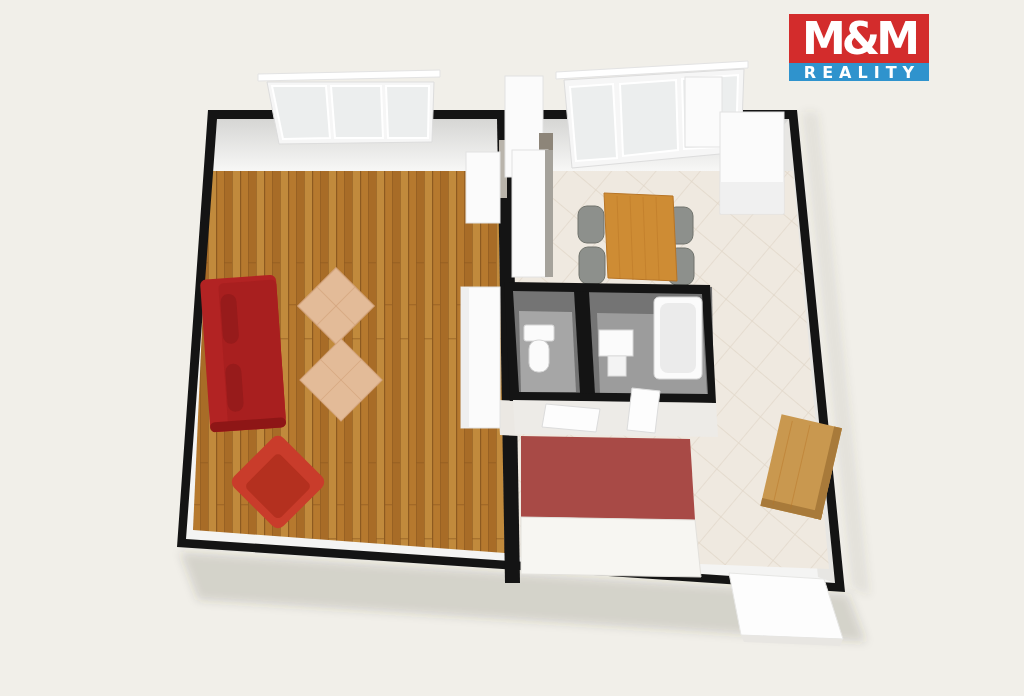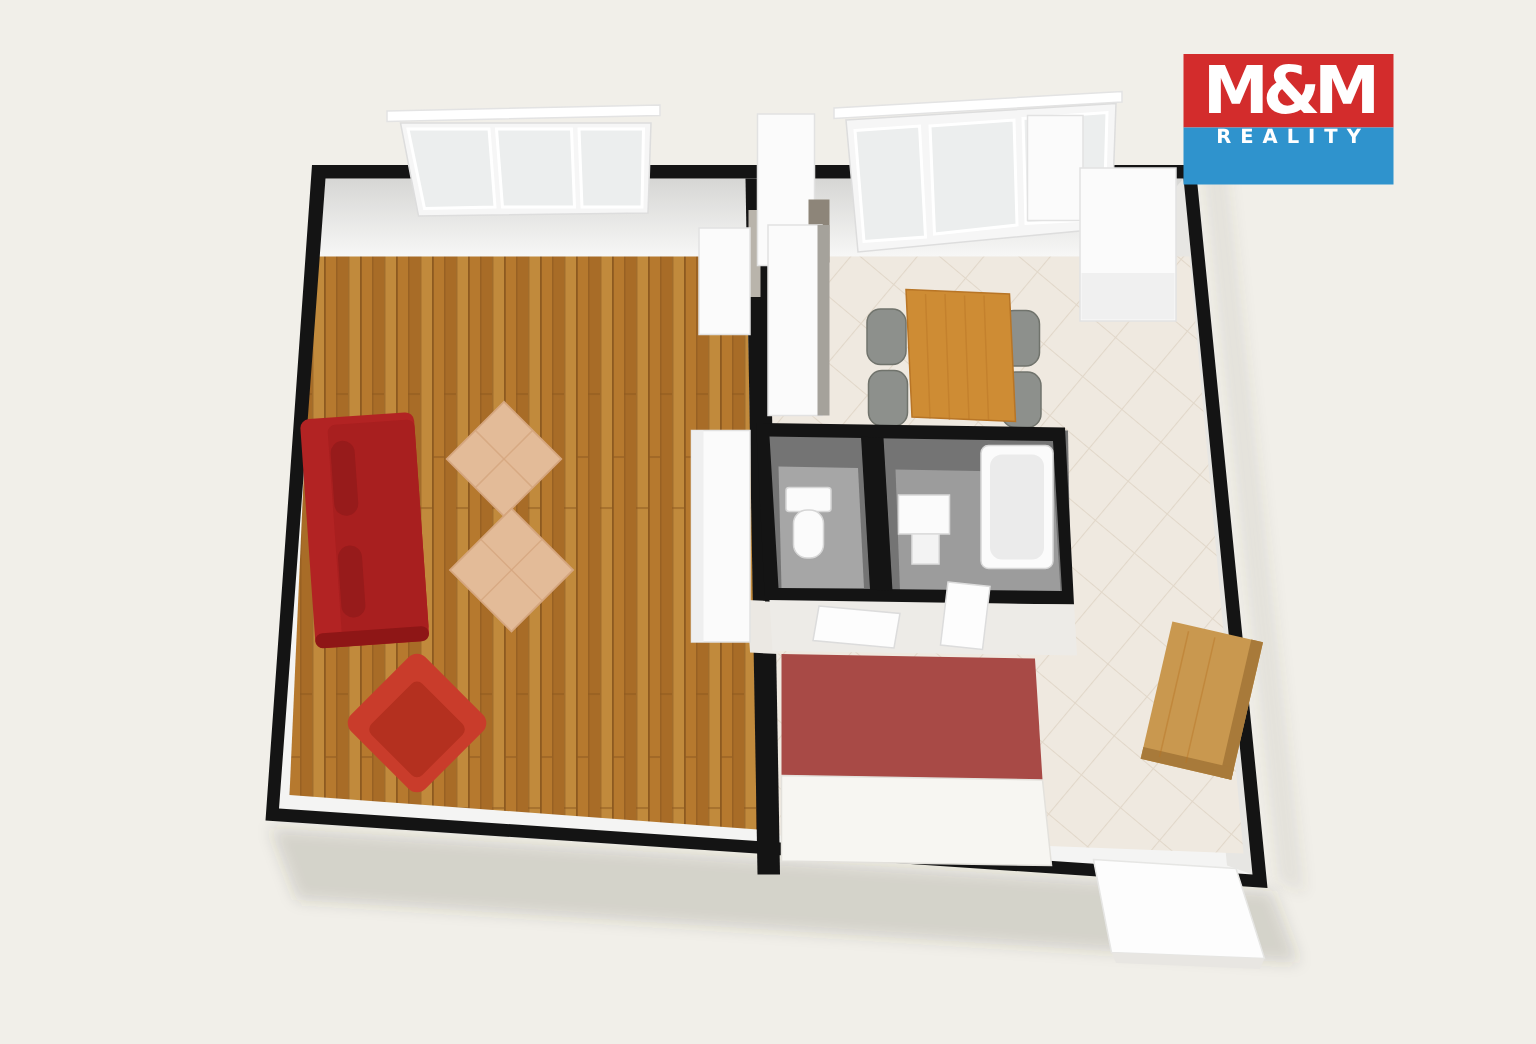--- a/index.html
+++ b/index.html
@@ -5,31 +5,31 @@
   html,body{margin:0;padding:0;}
   body{
     width:1024px;height:696px;overflow:hidden;
     background:var(--page-bg,#f1efe9);
     font-family:"DejaVu Sans","Liberation Sans",sans-serif;
   }
   .stage{position:relative;width:1024px;height:696px;}
   .plan-svg{position:absolute;left:0;top:0;}
 
   
-  .logo{position:absolute;left:789px;top:36px;width:140px;}
+  .logo{position:absolute;left:789px;top:14px;width:140px;}
   .logo-top{
     height:49px;background:var(--brand-red,#d32c2c);
     display:flex;align-items:center;justify-content:center;
     color:var(--logo-text,#fff);font-weight:bold;font-size:44px;
     letter-spacing:-4px;line-height:1;
   }
   .logo-bottom{
-    height:38px;background:var(--brand-blue,#2f93cd);
-    display:flex;align-items:flex-start;justify-content:center;
-    color:var(--logo-text,#fff);font-weight:bold;font-size:13px;
+    height:18px;background:var(--brand-blue,#2f93cd);
+    display:flex;align-items:flex-end;justify-content:center;
+    color:var(--logo-text,#fff);font-weight:bold;font-size:16px;
     letter-spacing:6px;padding-left:6px;line-height:1;
   }
 
   
   .wall{fill:var(--wall,#141414);}
   .inner-bg{fill:#f4f4f3;}
   .right-face{fill:#e7e6e3;}
   .white-furn{fill:var(--white-furn,#fbfbfb);stroke:var(--furn-edge,#e2e2e2);stroke-width:1;}
   .fixture{fill:var(--fixture,#fbfbfb);stroke:#d6d6d6;stroke-width:1;}
   .door-leaf{fill:#fdfdfd;stroke:#dcdcdc;stroke-width:1;}

